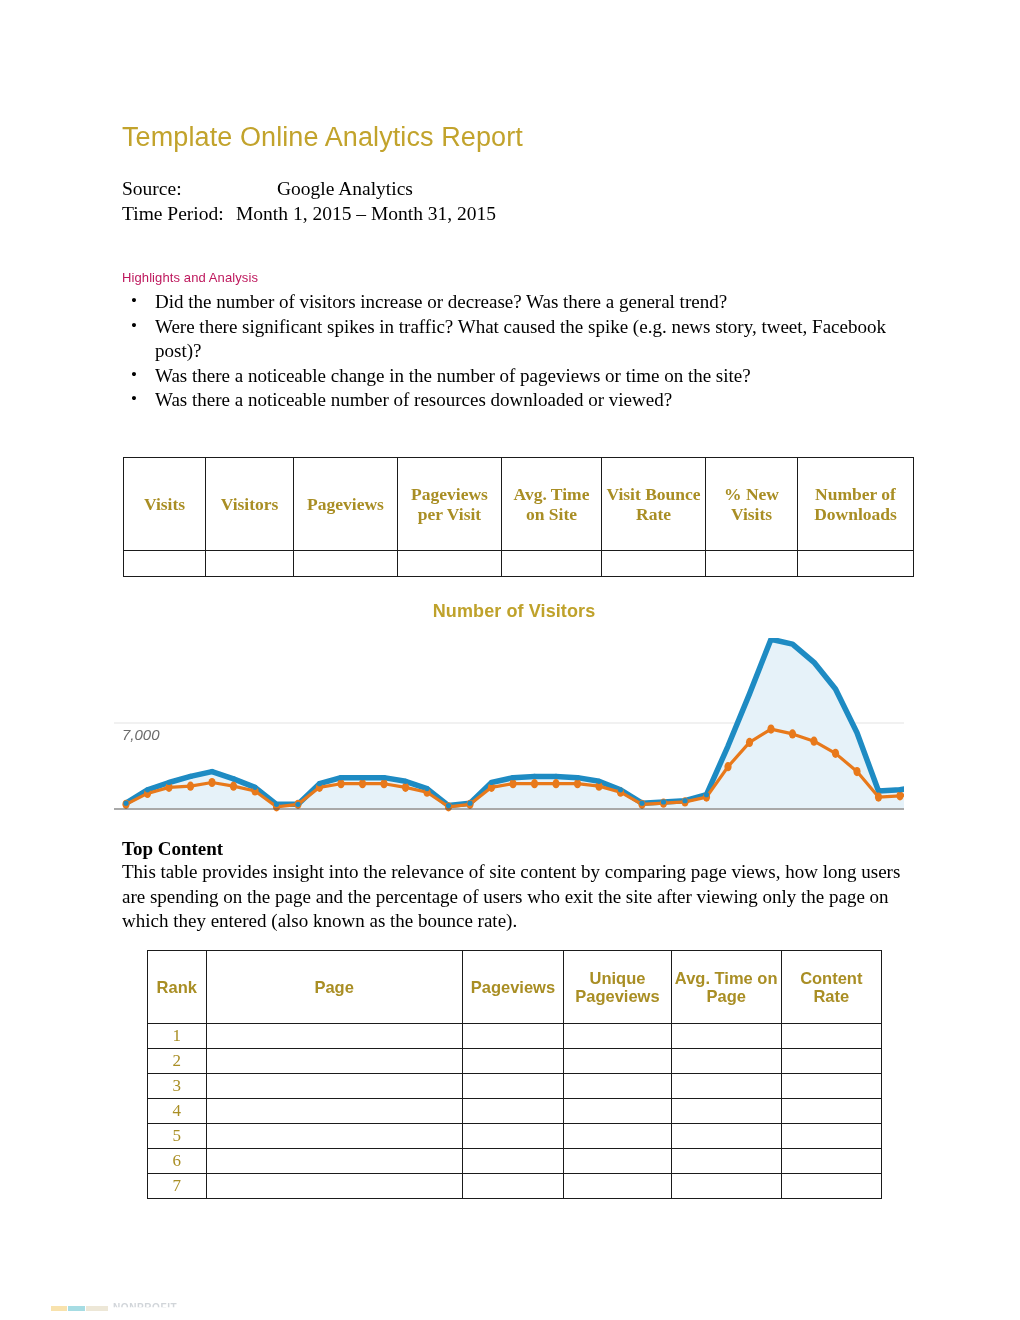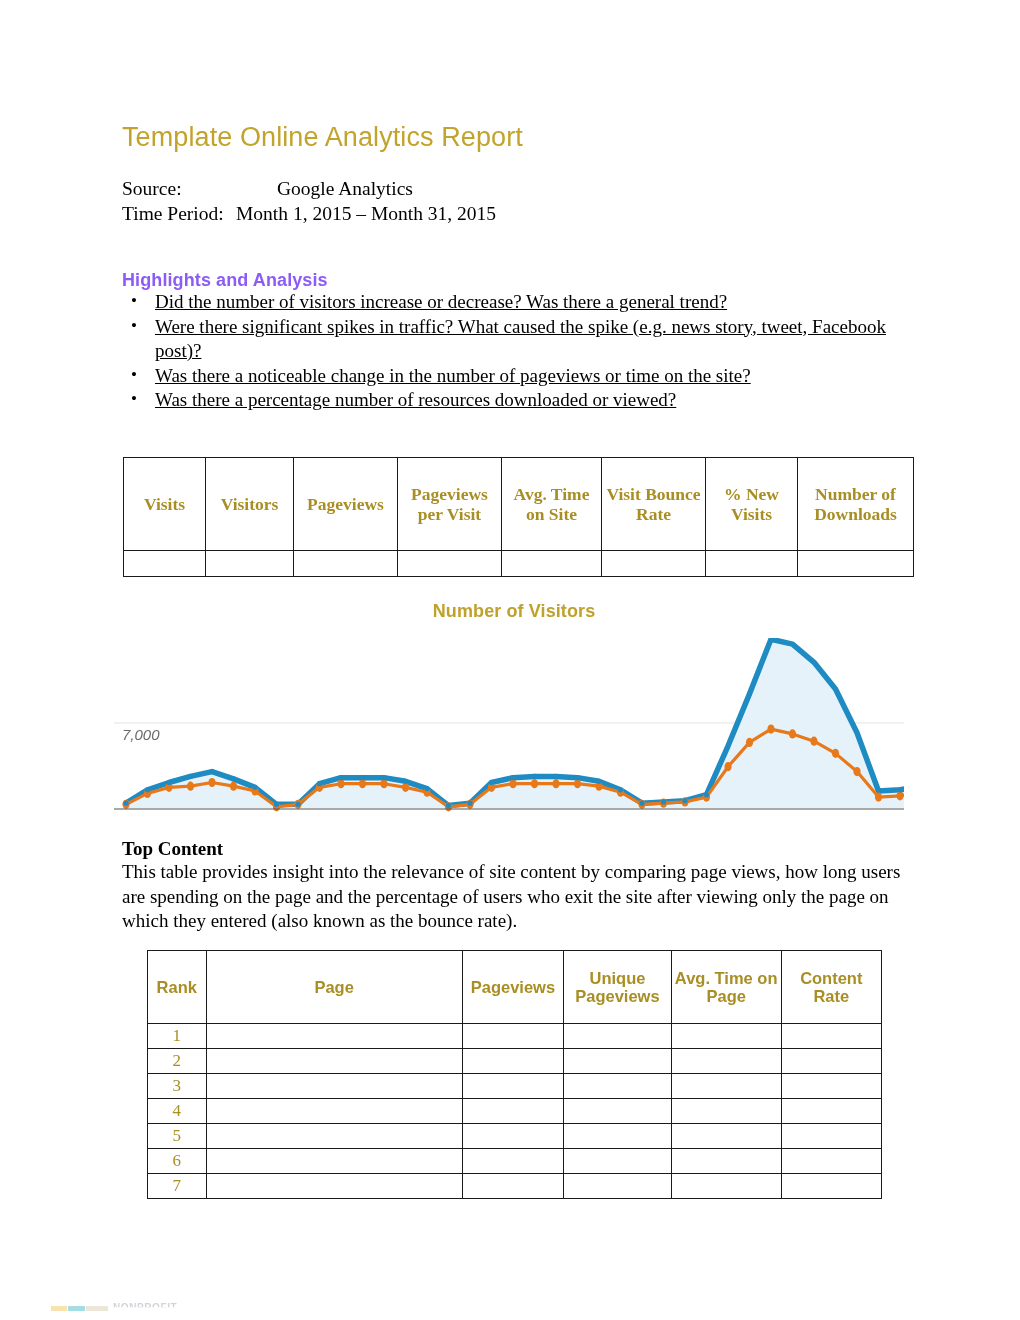--- a/index.html
+++ b/index.html
@@ -38,34 +38,33 @@
   }
   .meta-row{ white-space:pre; }
   .meta-label{ display:inline-block; }
   .meta-val{ display:inline-block; }
 
   
   .hl-heading{
     position:absolute;
     left:118px; top:270px;
     font-family:"Liberation Sans", sans-serif;
-    font-size:18px;
-    font-weight:bold;
-    color:#8b5cf6;
+    font-size:13px;
+    font-weight:normal;
+    color:#be185d;
     letter-spacing:0.1px;
   }
 
   
   .bullets{
     position:absolute;
     left:118px; top:290px;
     width:790px;
     font-size:19px;
     line-height:24.5px;
-    text-decoration:underline;
   }
   .bullets li{
     list-style:none;
     position:relative;
     padding-left:33px;
     margin:0 0 0 0;
   }
   .bullets li:before{
     content:"\2022";
     position:absolute;
@@ -205,21 +204,21 @@
     <div class="meta-row"><span class="meta-label" style="width:114px">Time Period:</span><span class="meta-val">Month 1, 2015 – Month 31, 2015</span></div>
   </div>
 
   <div class="hl-heading">Highlights and Analysis</div>
 
   <div class="bullets">
     <ul>
       <li>Did the number of visitors increase or decrease? Was there a general trend?</li>
       <li>Were there significant spikes in traffic? What caused the spike (e.g. news story, tweet, Facebook post)?</li>
       <li>Was there a noticeable change in the number of pageviews or time on the site?</li>
-      <li>Was there a percentage number of resources downloaded or viewed?</li>
+      <li>Was there a noticeable number of resources downloaded or viewed?</li>
     </ul>
   </div>
 
   <table class="tbl1">
     <colgroup>
       <col style="width:82px">
         <col style="width:88px">
         <col style="width:104px">
         <col style="width:104px">
       <col style="width:100px">

